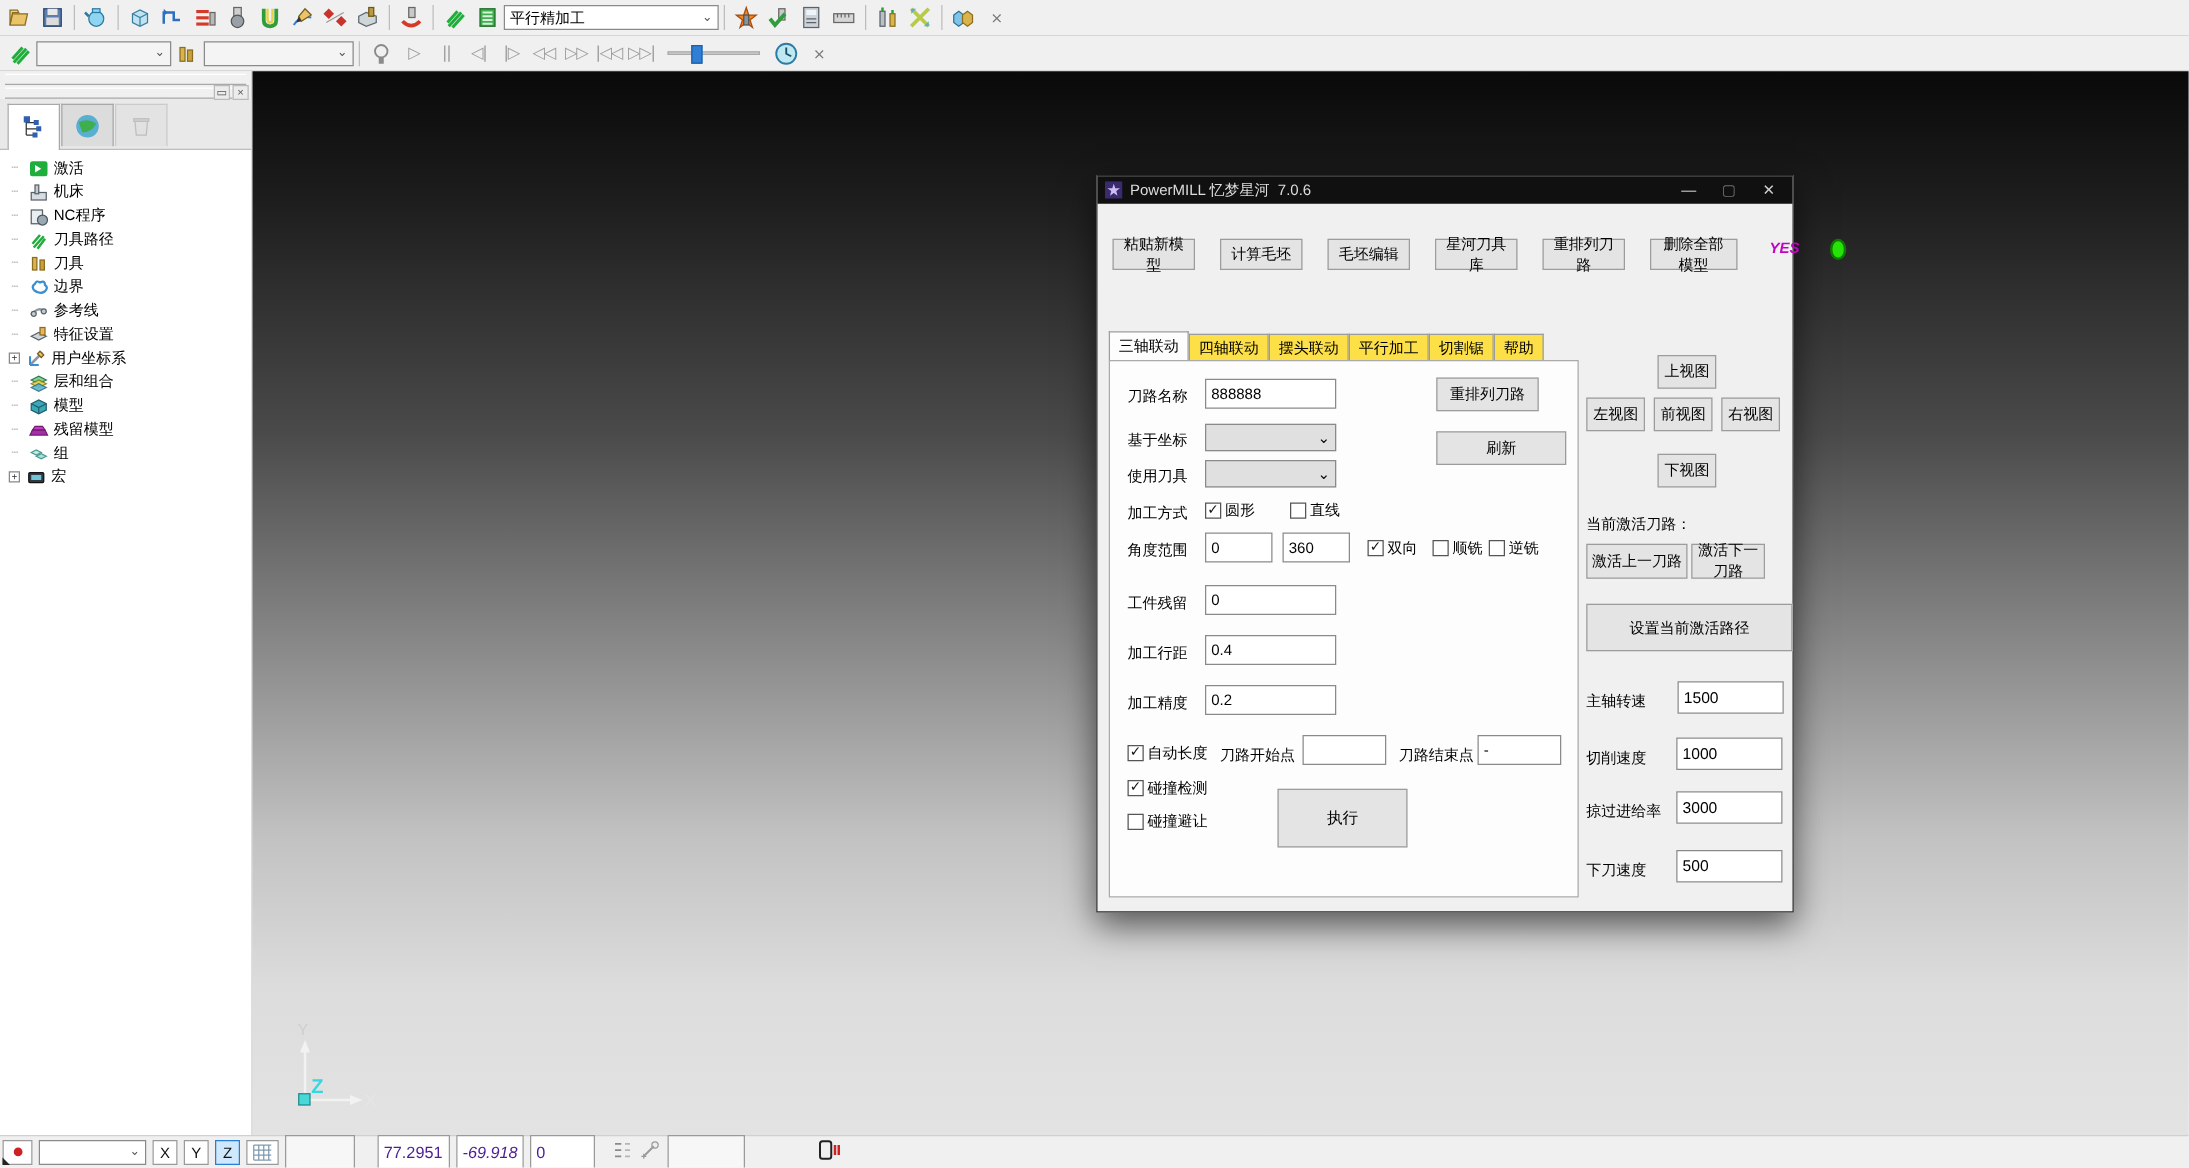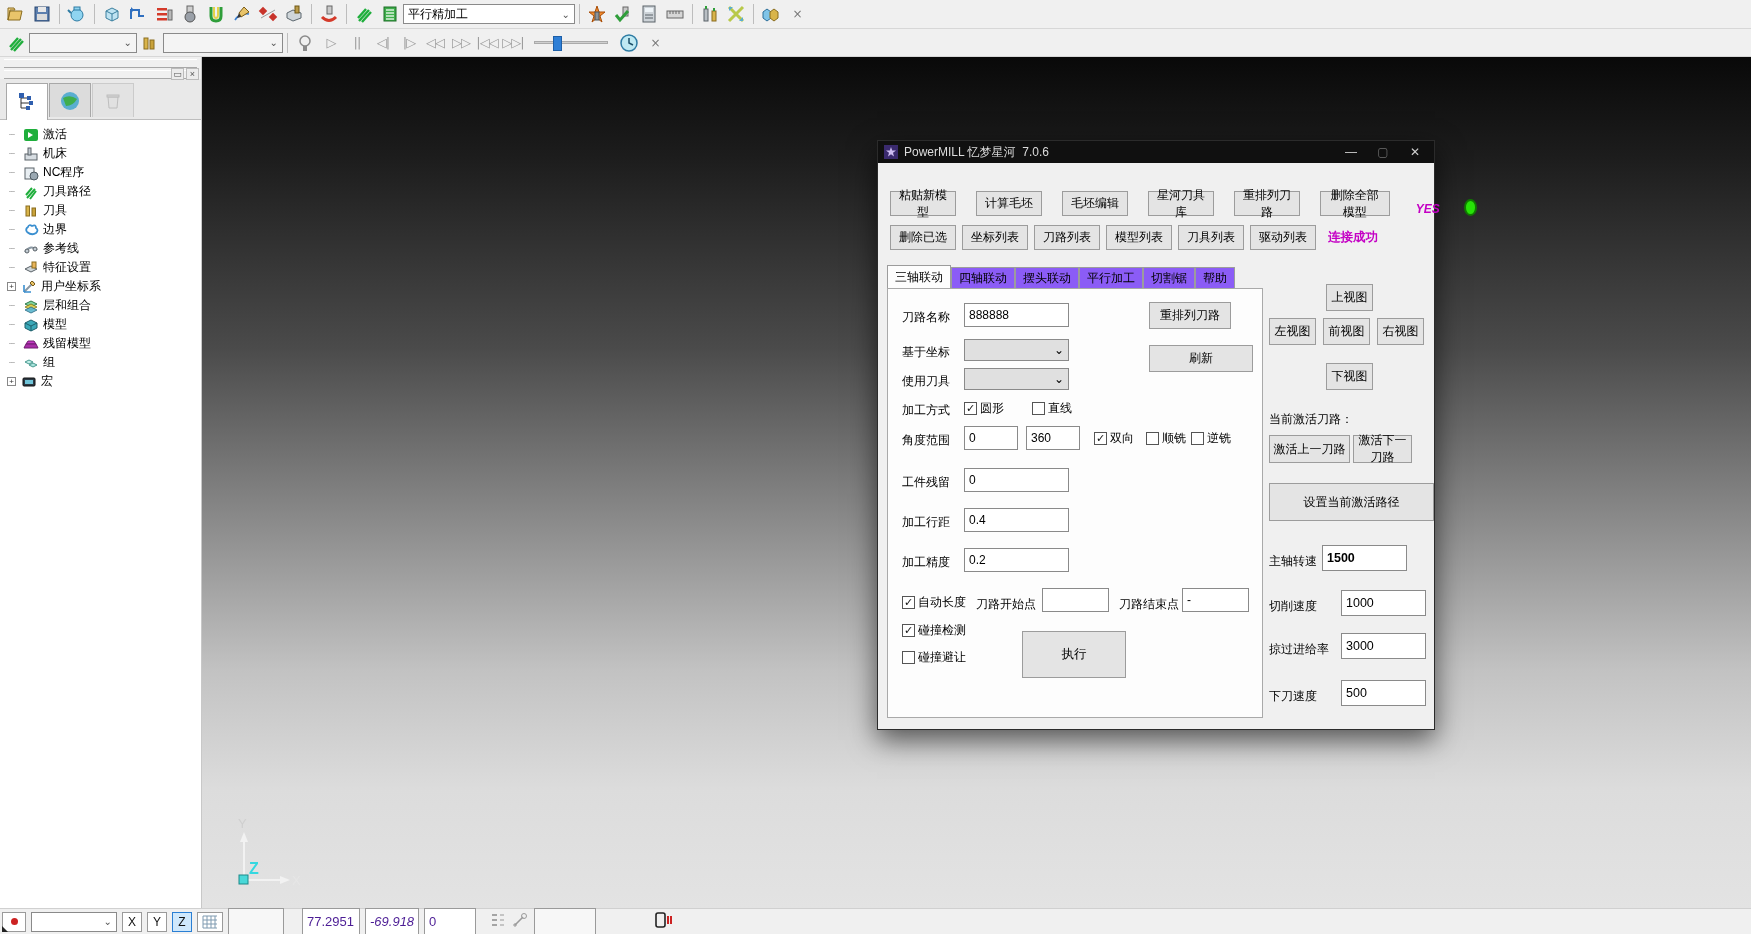--- a/index.html
+++ b/index.html
@@ -45,29 +45,29 @@
 
   
   #dialog { position:absolute; left:877px; top:140px; width:558px; height:590px; background:#f0f0f0; border:1px solid #2b2b2b; box-shadow:0 10px 26px rgba(0,0,0,.6); }
   #dlg-titlebar { height:22px; background:#101010; color:#e8e8e8; display:flex; align-items:center; padding:0 6px; gap:6px; }
   #dlg-title { flex:1; font-size:12px; white-space:pre; color:#dcdcdc; }
   .winctl { width:26px; text-align:center; color:#cfcfcf; font-size:12px; }
   .winctl.dim { color:#6f6f6f; }
   #dlg-menubar { height:22px; background:#fff; display:flex; align-items:center; gap:18px; padding:0 12px; border-bottom:1px solid #e3e3e3; font-size:12px; color:#111; }
   .wbtn { background:#e4e4e4; border:1px solid #9c9c9c; font-size:12px; color:#000; display:flex; align-items:center; justify-content:center; }
   .row-btn { height:25px; padding:0 8px; min-width:66px; }
-  #dlg-row1 { position:absolute; left:12px; top:50px; display:flex; gap:20px; align-items:flex-end; }
+  #dlg-row1 { position:absolute; left:12px; top:50px; display:flex; gap:20px; align-items:flex-start; }
   #dlg-row2 { position:absolute; left:12px; top:84px; display:flex; gap:6px; align-items:center; }
   .magenta { color:#c400c4; font-weight:bold; }
   #yes-flag { font-style:italic; margin-left:6px; }
   #conn-ok { margin-left:6px; font-size:12.5px; }
   #green-dot { width:17px; height:17px; border-radius:50%; background:#27e207; border:2px solid #0f7a00; margin-left:4px; }
 
   #tabstrip { position:absolute; left:9px; top:126px; display:flex; }
-  .dtab { height:21px; padding:0 7px; border:1px solid #9c9c9c; border-bottom:none; background:#8b5cf6; display:flex; align-items:center; font-size:12px; }
+  .dtab { height:21px; padding:0 7px; border:1px solid #9c9c9c; border-bottom:none; background:#fde047; display:flex; align-items:center; font-size:12px; }
   .dtab.active { background:#fdfdfd; height:23px; margin-top:-2px; position:relative; z-index:2; }
   #tabpanel { position:absolute; left:9px; top:147px; width:376px; height:430px; background:#fdfdfd; border:1px solid #a9a9a9; }
 
   .flabel { position:absolute; font-size:12px; color:#000; }
   .finput { position:absolute; height:24px; border:1px solid #8a8a8a; background:#fff; font-size:12px; padding:0 4px; font-family:inherit; }
   .fcombo { position:absolute; height:22px; background:#e0e0e0; border:1px solid #8a8a8a; display:flex; align-items:center; justify-content:flex-end; padding:0 4px; }
   .cb { display:inline-flex; align-items:center; gap:3px; position:absolute; font-size:12px; }
   .cbbox { width:13px; height:13px; border:1px solid #555; background:#fff; font-size:11px; line-height:11px; text-align:center; color:#111; }
   .pbtn { position:absolute; }
 
@@ -479,29 +479,20 @@
   <div id="dlg-row1">
     <button class="wbtn row-btn">粘贴新模型</button>
     <button class="wbtn row-btn">计算毛坯</button>
     <button class="wbtn row-btn">毛坯编辑</button>
     <button class="wbtn row-btn">星河刀具库</button>
     <button class="wbtn row-btn">重排列刀路</button>
     <button class="wbtn row-btn">删除全部模型</button>
     <span id="yes-flag" class="magenta">YES</span>
     <span id="green-dot"></span>
   </div>
-  <div id="dlg-row2">
-    <button class="wbtn row-btn">删除已选</button>
-    <button class="wbtn row-btn">坐标列表</button>
-    <button class="wbtn row-btn">刀路列表</button>
-    <button class="wbtn row-btn">模型列表</button>
-    <button class="wbtn row-btn">刀具列表</button>
-    <button class="wbtn row-btn">驱动列表</button>
-    <span id="conn-ok" class="magenta">连接成功</span>
-  </div>
 
   <div id="tabstrip">
     <span class="dtab active">三轴联动</span>
     <span class="dtab">四轴联动</span>
     <span class="dtab">摆头联动</span>
     <span class="dtab">平行加工</span>
     <span class="dtab">切割锯</span>
     <span class="dtab">帮助</span>
   </div>
 
@@ -582,21 +573,21 @@
   <button class="wbtn vbtn" style="left:445px;top:177px;">前视图</button>
   <button class="wbtn vbtn" style="left:499px;top:177px;">右视图</button>
   <button class="wbtn vbtn" style="left:448px;top:222px;">下视图</button>
 
   <span class="flabel" style="left:391px;top:270px;">当前激活刀路：</span>
   <button class="wbtn pbtn" style="left:391px;top:294px;width:81px;height:28px;">激活上一刀路</button>
   <button class="wbtn pbtn" style="left:475px;top:294px;width:59px;height:28px;">激活下一刀路</button>
   <button class="wbtn pbtn" style="left:391px;top:342px;width:165px;height:38px;">设置当前激活路径</button>
 
   <span class="speed-label" style="left:391px;top:412px;">主轴转速</span>
-  <input class="speed-input" style="left: 444px; top: 404px; font-weight: bold;" value="1500">
+  <input class="speed-input" style="left: 464px; top: 404px;" value="1500">
   <span class="speed-label" style="left:391px;top:457px;">切削速度</span>
   <input class="speed-input" style="left: 463px; top: 449px;" value="1000">
   <span class="speed-label" style="left:391px;top:500px;">掠过进给率</span>
   <input class="speed-input" style="left: 463px; top: 492px;" value="3000">
   <span class="speed-label" style="left:391px;top:547px;">下刀速度</span>
   <input class="speed-input" style="left: 463px; top: 539px;" value="500">
 </div>
 
 <div id="statusbar">
   <span style="position:relative;width:24px;height:20px;border:1px solid #9a9a9a;background:#fff;display:flex;align-items:center;justify-content:center;">

